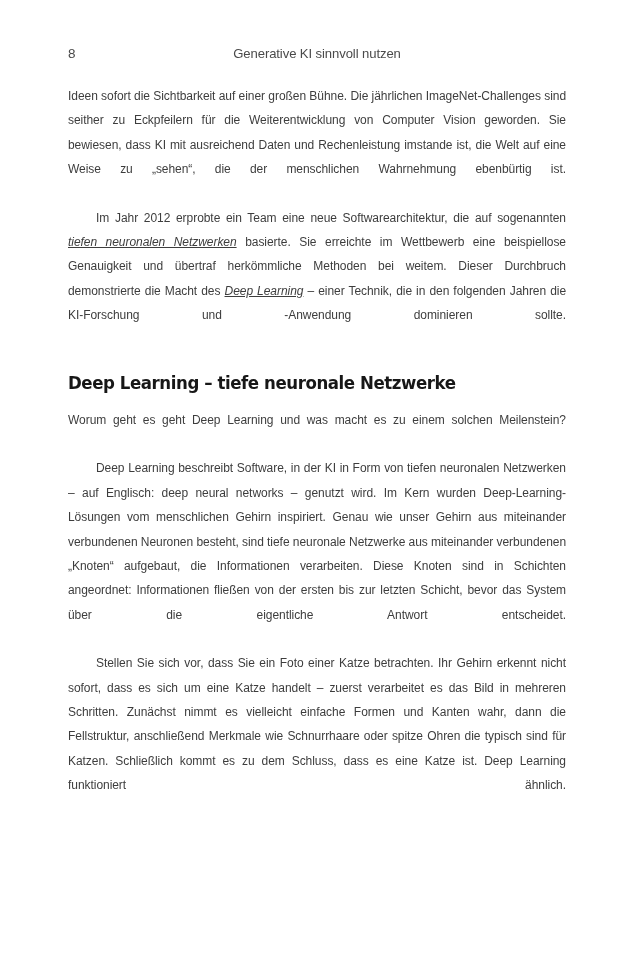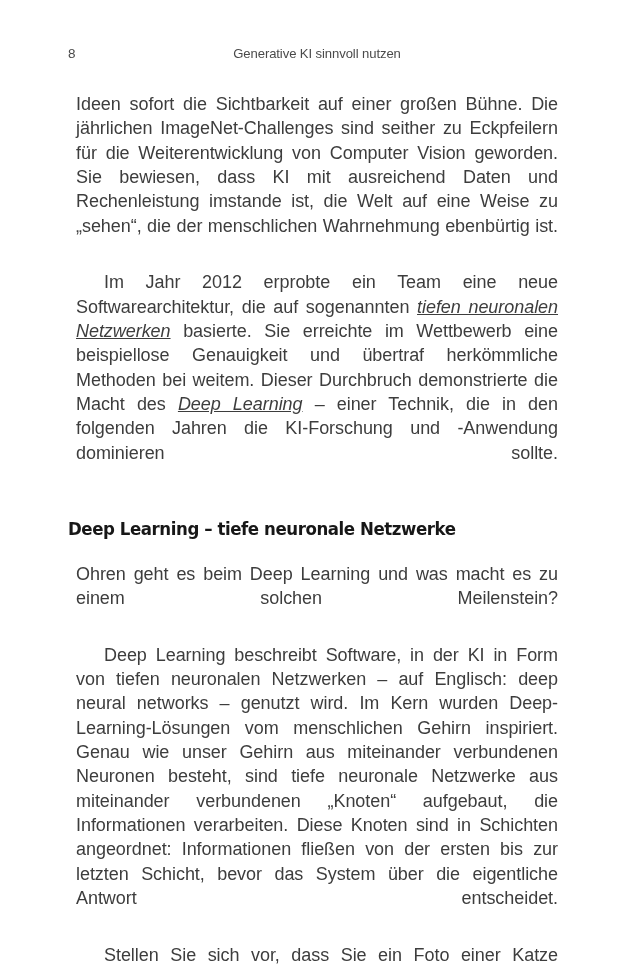--- a/index.html
+++ b/index.html
@@ -54,22 +54,22 @@
 
   
   .column {
     position: absolute;
     left: 68px;
     top: 84px;
     width: 498px;
   }
 
   p.body {
-    margin: 8px;
-    font-size: 18px;
+    margin: 0;
+    font-size: 12px;
     line-height: 24.35px;
     color: #3d3d3d;
     text-align: justify;
     text-justify: inter-word;
     hyphens: none;
     letter-spacing: -0.05px;
     word-spacing: 0px;
   }
 
   p.body.indent {
@@ -120,21 +120,21 @@
     <p class="body">Ideen sofort die Sichtbarkeit auf einer großen Bühne. Die jährlichen ImageNet-Challenges sind seither zu Eckpfeilern für die Weiterentwicklung von Computer Vision geworden. Sie bewiesen, dass KI mit ausreichend Daten und Rechenleistung imstande ist, die Welt auf eine Weise zu „sehen“, die der menschlichen Wahrnehmung ebenbürtig ist.</p>
 
     <p class="body indent"><span>Im Jahr 2012 erprobte ein Team eine neue Softwarearchitektur, die auf sogenannten </span><span class="it">tiefen neuronalen Netzwerken</span><span> basierte. Sie erreichte im Wettbewerb eine beispiellose Genauigkeit und übertraf herkömmliche Methoden bei weitem. Dieser Durchbruch demonstrierte die Macht des </span><span class="it">Deep Learning</span><span> – einer Technik, die in den folgenden Jahren die KI-Forschung und -Anwendung dominieren sollte.</span></p>
 
     <div class="gap-before-heading"></div>
 
     <h2 class="section-heading">Deep Learning – tiefe neuronale Netzwerke</h2>
 
     <div class="gap-after-heading"></div>
 
-    <p class="body">Ohren geht es beim Deep Learning und was macht es zu einem solchen Meilenstein?</p>
+    <p class="body">Worum geht es geht Deep Learning und was macht es zu einem solchen Meilenstein?</p>
 
     <p class="body indent">Deep Learning beschreibt Software, in der KI in Form von tiefen neuronalen Netzwerken – auf Englisch: deep neural networks – genutzt wird. Im Kern wurden Deep-Learning-Lösungen vom menschlichen Gehirn inspiriert. Genau wie unser Gehirn aus miteinander verbundenen Neuronen besteht, sind tiefe neuronale Netzwerke aus miteinander verbundenen „Knoten“ aufgebaut, die Informationen verarbeiten. Diese Knoten sind in Schichten angeordnet: Informationen fließen von der ersten bis zur letzten Schicht, bevor das System über die eigentliche Antwort entscheidet.</p>
 
     <p class="body indent">Stellen Sie sich vor, dass Sie ein Foto einer Katze betrachten. Ihr Gehirn erkennt nicht sofort, dass es sich um eine Katze handelt – zuerst verarbeitet es das Bild in mehreren Schritten. Zunächst nimmt es vielleicht einfache Formen und Kanten wahr, dann die Fellstruktur, anschließend Merkmale wie Schnurrhaare oder spitze Ohren die typisch sind für Katzen. Schließlich kommt es zu dem Schluss, dass es eine Katze ist. Deep Learning funktioniert ähnlich.</p>
 
   </div>
 
 </div>
 
 </body></html>

